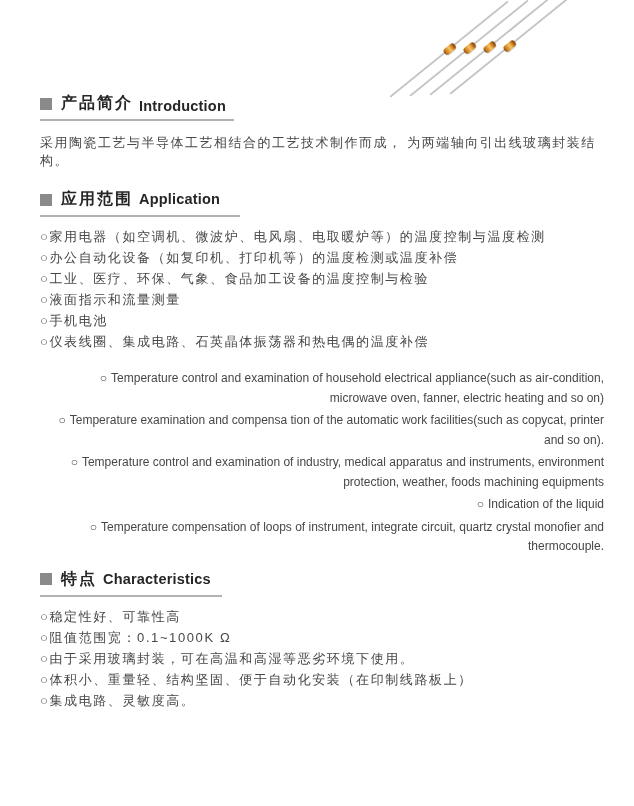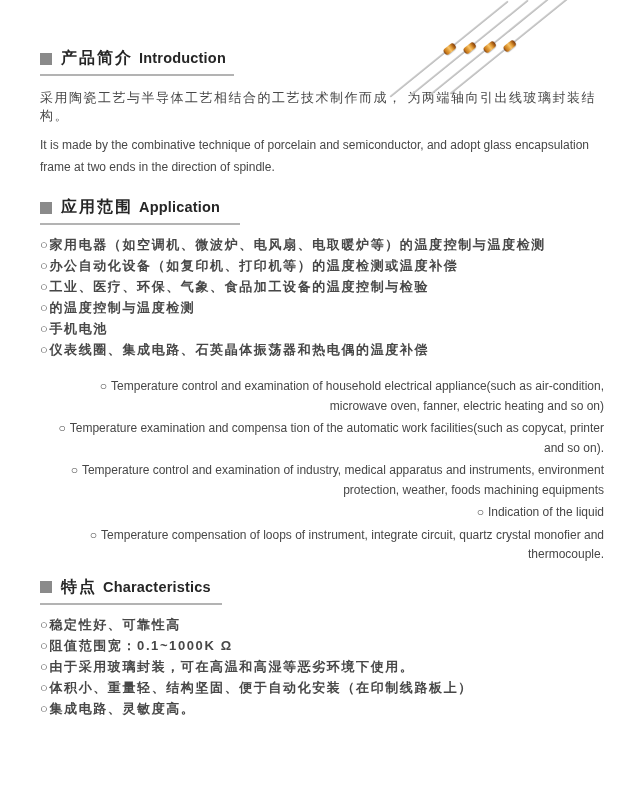--- a/index.html
+++ b/index.html
@@ -63,21 +63,21 @@
 
   
   .sec-head {
     display: flex;
     align-items: baseline;
     border-bottom: 2px solid var(--underline);
     padding-bottom: 5px;
     color: var(--heading-text);
     white-space: nowrap;
   }
-  .sec-head.w1 { width: 194px; margin-top: 48px; }
+  .sec-head.w1 { width: 194px; margin-top: 93px; align-items: flex-end; }
   .sec-head.w2 { width: 200px; margin-top: 19px; }
   .sec-head.w3 { width: 182px; margin-top: 12px; }
   .sq {
     width: 12px; height: 12px;
     background: var(--square);
     margin-right: 9px;
     align-self: center;
     flex: 0 0 auto;
   }
   .h-zh {
@@ -91,20 +91,21 @@
     font-weight: bold;
     letter-spacing: 0.2px;
   }
 
   .para { color: var(--body-text); }
   .para.zh {
     margin-top: 13px;
     font-size: 13px;
     letter-spacing: 1.5px;
     line-height: 18px;
+    font-family: Liberation Serif, serif;
   }
   .para.en {
     margin-top: 9px;
     font-size: 12px;
     line-height: 22px;
     max-width: 566px;
   }
 
   ul.blist { list-style: none; color: var(--body-text); }
   ul.blist li { position: relative; }
@@ -112,21 +113,20 @@
   ul.blist.zh {
     margin-top: 12px;
     font-size: 13px;
     letter-spacing: 1.6px;
   }
   ul.blist.zh li {
     line-height: 15px;
     margin-bottom: 6px;
     padding-left: 15px;
     text-indent: -15px;
-    font-weight: bold;
   }
   ul.blist.en {
     margin-top: 20px;
     font-size: 12px;
     text-align: right;
   }
   ul.blist.en li {
     line-height: 19.5px;
     margin-bottom: 3px;
     padding-left: 17px;
@@ -159,34 +159,33 @@
       </div>
     </div>
 
   <section>
     <div class="sec-head w1">
       <span class="sq"></span>
       <span class="h-zh">产品简介</span>
       <span class="h-en">Introduction</span>
     </div>
     <p class="para zh">采用陶瓷工艺与半导体工艺相结合的工艺技术制作而成， 为两端轴向引出线玻璃封装结构。</p>
-    <p class="para en">It is made by the combinative technique of porcelain and semiconductor, and adopt glass encapsulation frame at two ends in the direction of spindle.</p>
   </section>
 
   <section>
     <div class="sec-head w2">
       <span class="sq"></span>
       <span class="h-zh">应用范围</span>
       <span class="h-en">Application</span>
     </div>
     <ul class="blist zh">
         <li><span class="ring">○</span><span>家用电器（如空调机、微波炉、电风扇、电取暖炉等）的温度控制与温度检测</span></li>
         <li><span class="ring">○</span><span>办公自动化设备（如复印机、打印机等）的温度检测或温度补偿</span></li>
         <li><span class="ring">○</span><span>工业、医疗、环保、气象、食品加工设备的温度控制与检验</span></li>
-        <li><span class="ring">○</span><span>的温度控制与温度检测</span></li>
+        <li><span class="ring">○</span><span>液面指示和流量测量</span></li>
         <li><span class="ring">○</span><span>手机电池</span></li>
         <li><span class="ring">○</span><span>仪表线圈、集成电路、石英晶体振荡器和热电偶的温度补偿</span></li>
       </ul>
     <ul class="blist en">
         <li><span class="ring">○</span><span>Temperature control and examination of household electrical appliance(such  as air-condition, microwave oven, fanner, electric heating and so on)</span></li>
         <li><span class="ring">○</span><span>Temperature examination and compensa tion of the automatic work facilities(such as copycat, printer and so on).</span></li>
         <li><span class="ring">○</span><span>Temperature control and examination of  industry, medical apparatus and  instruments, environment protection, weather, foods machining equipments</span></li>
         <li><span class="ring">○</span><span>Indication of the liquid</span></li>
         <li><span class="ring">○</span><span>Temperature compensation of loops of instrument, integrate circuit, quartz crystal monofier and thermocouple.</span></li>
       </ul>

